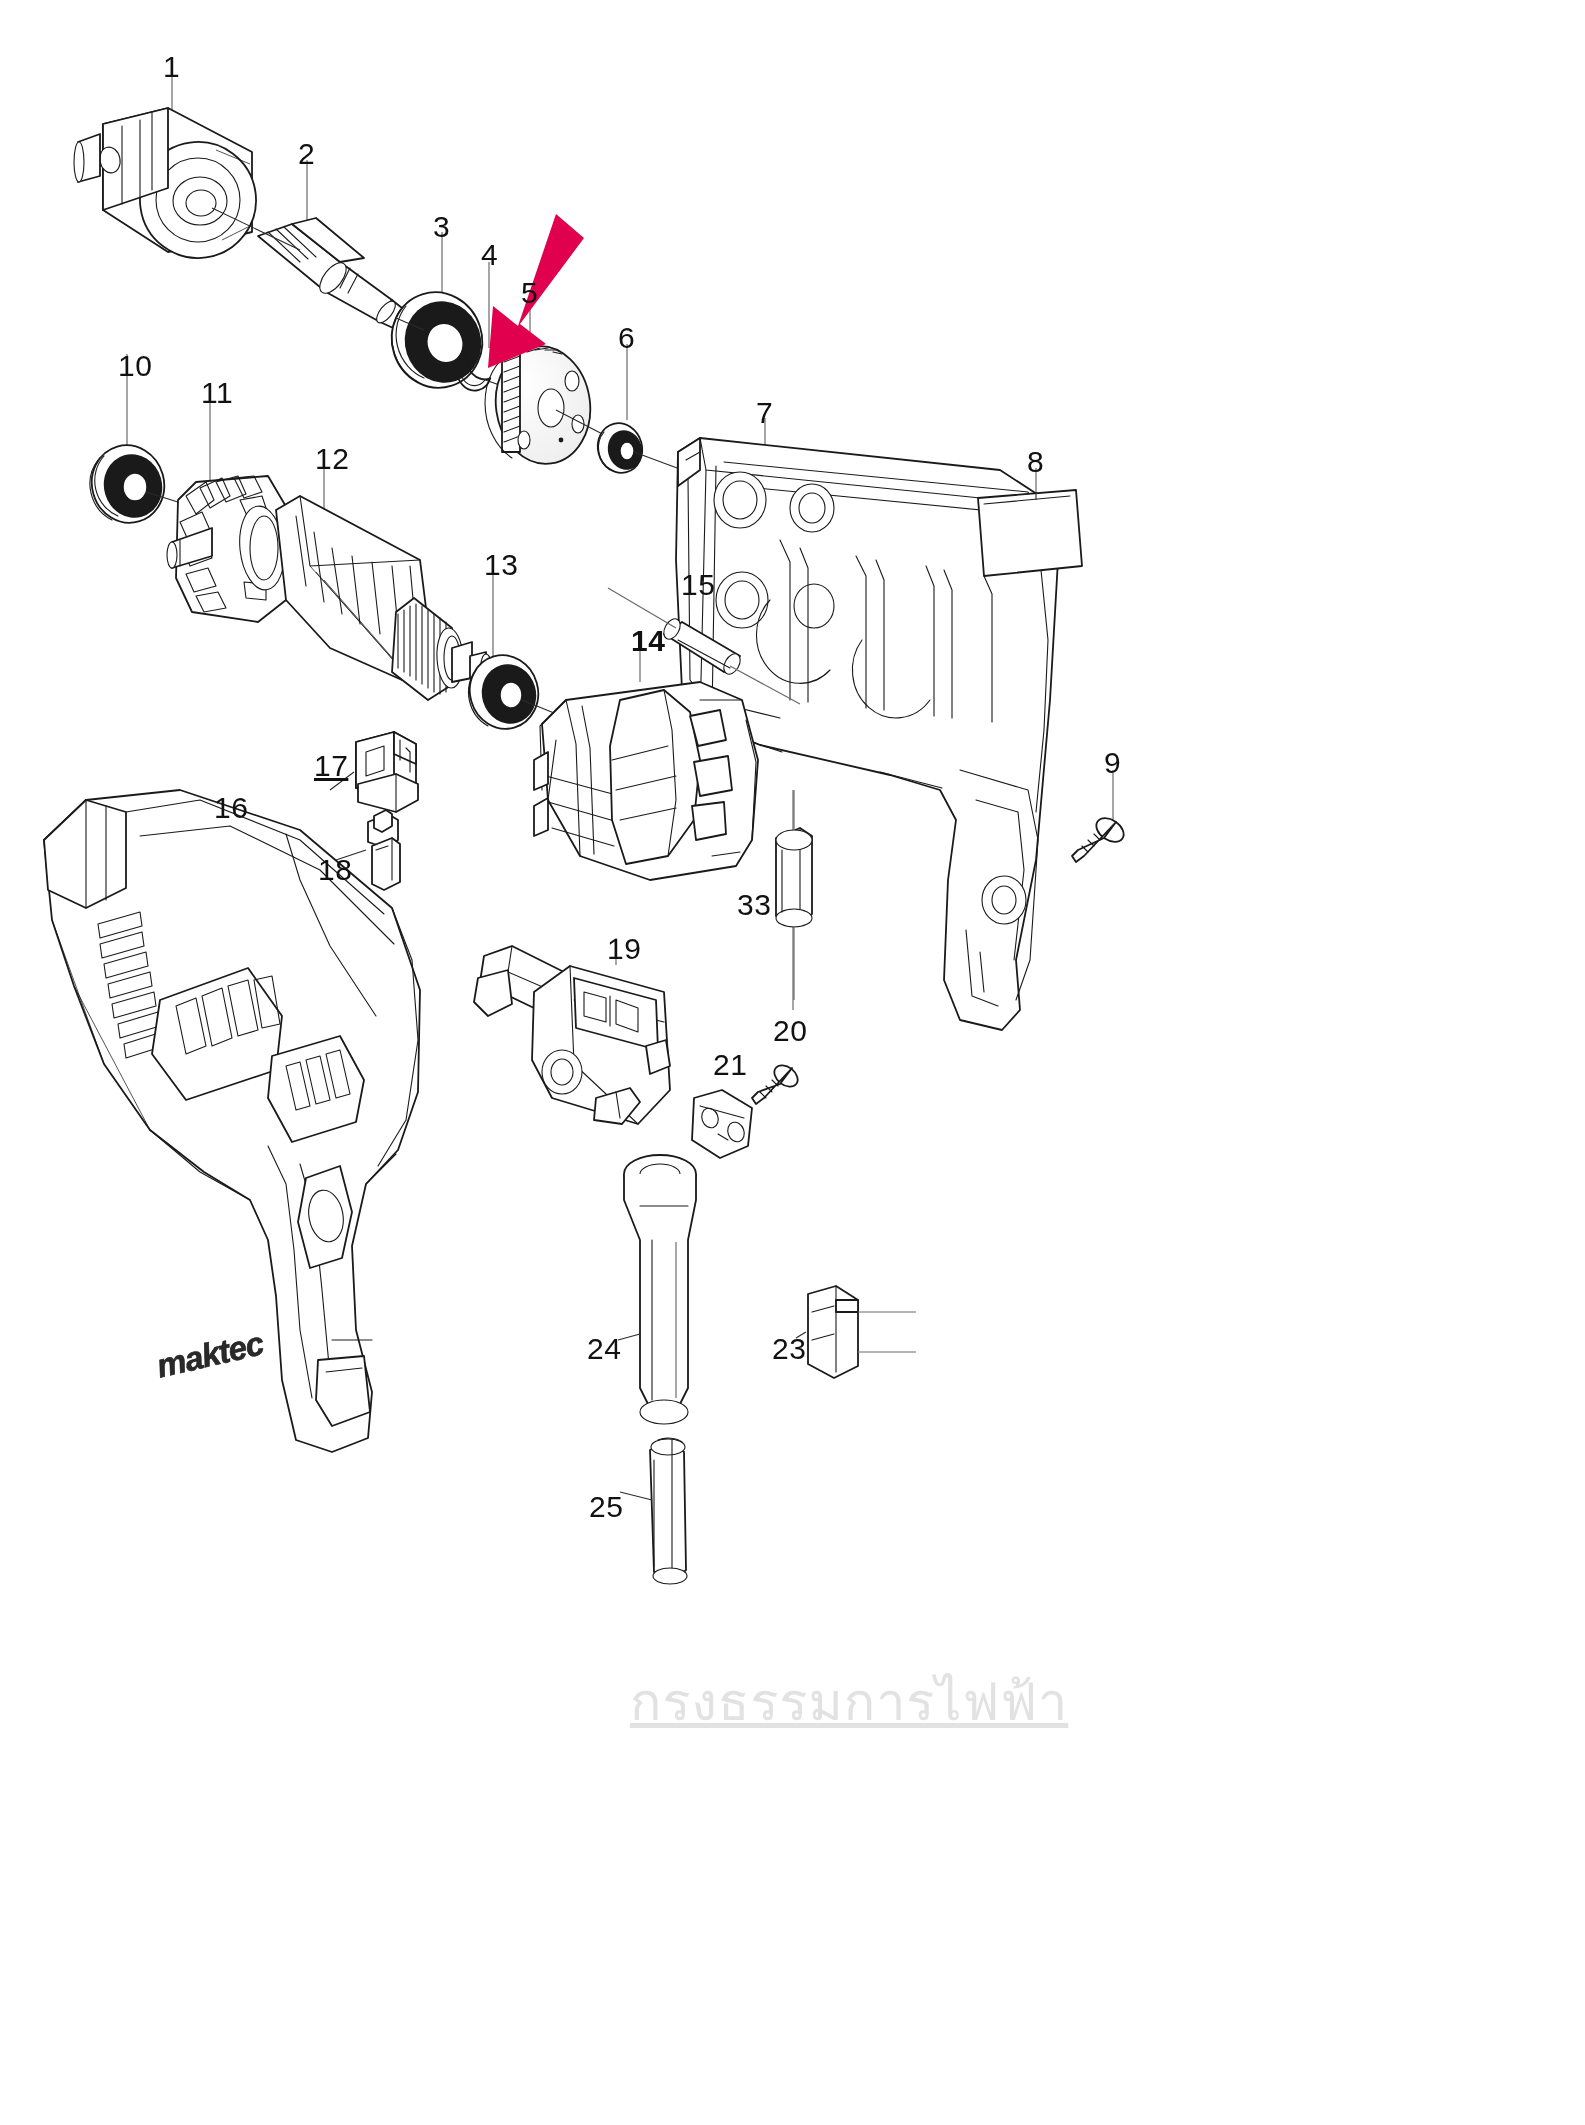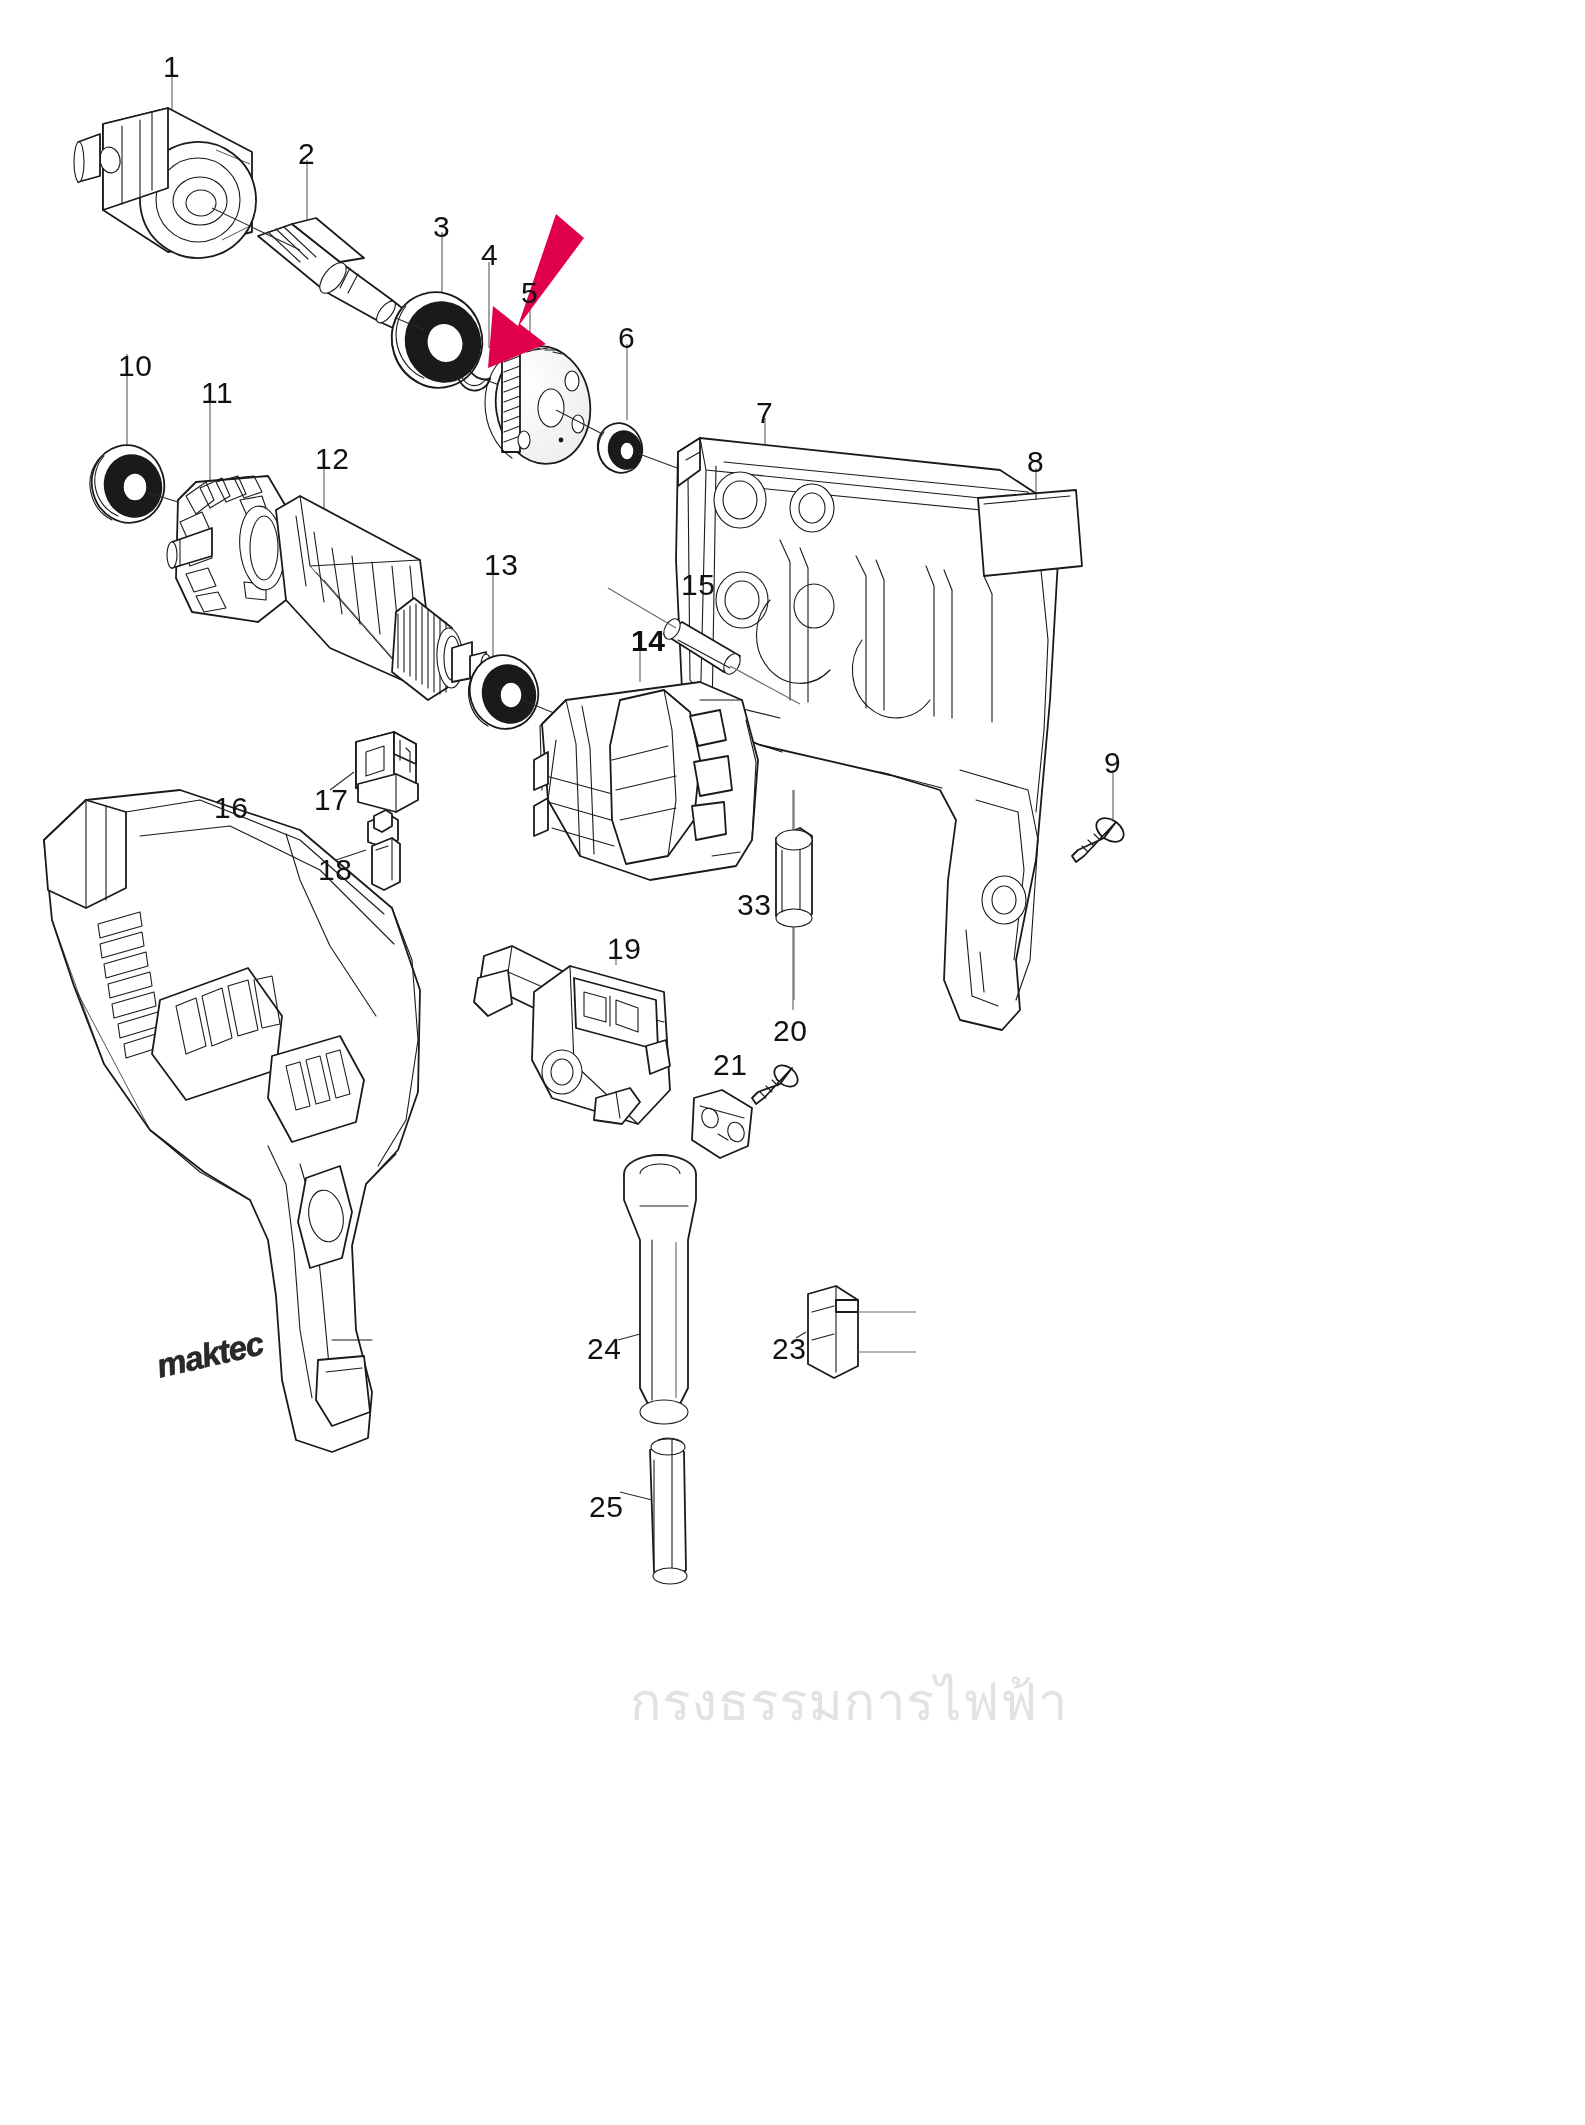--- a/index.html
+++ b/index.html
@@ -3,21 +3,21 @@
 <meta charset="utf-8">
 <style>
   html,body{margin:0;padding:0;background:#ffffff;}
   body{width:1585px;height:2125px;position:relative;overflow:hidden;
        font-family:"Liberation Sans",sans-serif;color:#1a1a1a;}
   #stage{position:absolute;inset:0;width:1585px;height:2125px;}
   svg.layer{position:absolute;left:0;top:0;width:1585px;height:2125px;}
   .callout{position:absolute;font-size:30px;font-weight:400;color:#111;
            letter-spacing:0.5px;line-height:1;white-space:nowrap;}
   .watermark{position:absolute;font-size:52px;color:#e2e2e2;white-space:nowrap;
-             letter-spacing:1px;}
+             letter-spacing:1px;text-decoration:underline;}
   .logo{position:absolute;font-size:33px;font-weight:700;font-style:italic;
         color:#2a2a2a;letter-spacing:-1px;white-space:nowrap;
         transform:rotate(-13deg);-webkit-text-stroke:0.6px #1a1a1a;}
 </style>
 </head>
 <body>
 
 <div id="stage">
 
   <svg class="layer" viewBox="0 0 1585 2125" xmlns="http://www.w3.org/2000/svg">
@@ -494,21 +494,21 @@
   <div class="callout" style="left:756px;top:398px;">7</div>
   <div class="callout" style="left:1027px;top:447px;">8</div>
   <div class="callout" style="left:1104px;top:748px;">9</div>
   <div class="callout" style="left:118px;top:351px;text-align:right;">10</div>
   <div class="callout" style="left:201px;top:378px;">11</div>
   <div class="callout" style="left:315px;top:444px;">12</div>
   <div class="callout" style="left:484px;top:550px;">13</div>
   <div class="callout" style="left:631px;top:626px;font-weight:bold;">14</div>
   <div class="callout" style="left:681px;top:570px;">15</div>
   <div class="callout" style="left:214px;top:793px;">16</div>
-  <div class="callout" style="left:314px;top:785px;">17</div>
+  <div class="callout" style="left:314px;top:751px;text-decoration:underline;">17</div>
   <div class="callout" style="left:318px;top:855px;">18</div>
   <div class="callout" style="left:607px;top:918px;margin-top:16px;">19</div>
   <div class="callout" style="left:773px;top:1016px;">20</div>
   <div class="callout" style="left:713px;top:1050px;">21</div>
   <div class="callout" style="left:737px;top:890px;">33</div>
   <div class="callout" style="left:772px;top:1334px;">23</div>
   <div class="callout" style="left:587px;top:1334px;">24</div>
   <div class="callout" style="left:589px;top:1492px;">25</div>
 
   <div class="logo" style="left:156px;top:1336px;">maktec</div>

